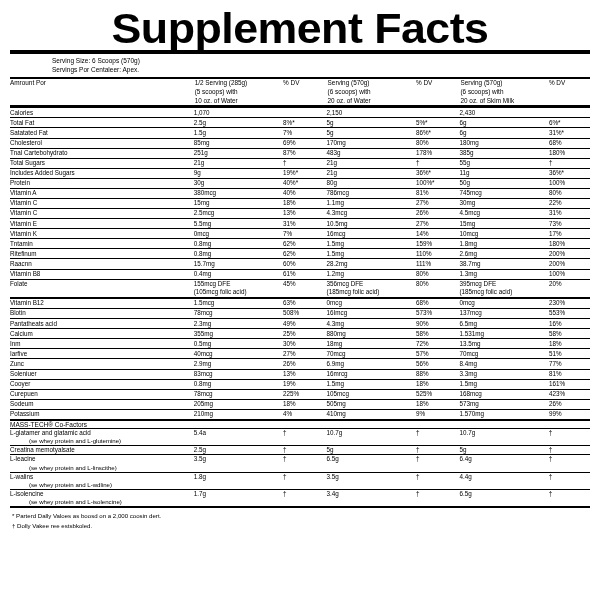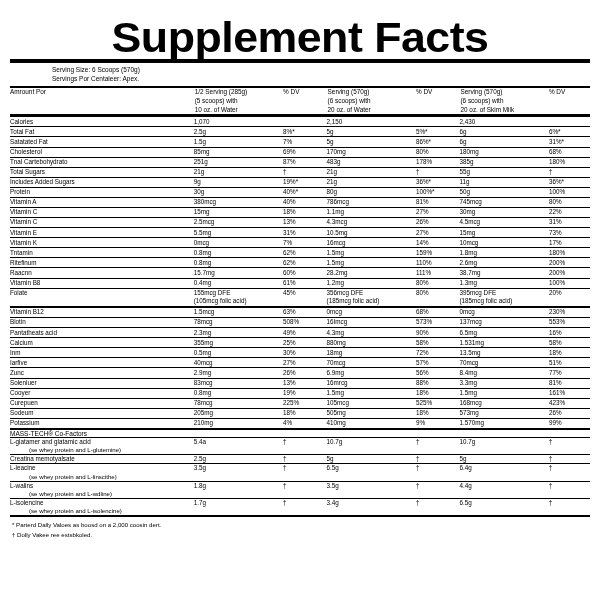--- a/index.html
+++ b/index.html
@@ -12,21 +12,21 @@
     height: 600px;
     font-family: "Liberation Sans", sans-serif;
     color: #000;
     overflow: hidden;
   }
   .panel {
     position: relative;
     width: 600px;
     height: 600px;
     box-sizing: border-box;
-    padding: 15px 10px 4px 10px;
+    padding: 6px 10px 4px 10px;
     background: #fff;
   }
   .title {
     font-size: 43px;
     font-weight: bold;
     letter-spacing: -0.5px;
     line-height: 0.95;
     text-align: center;
     margin: 2px 0 1px 0;
     font-family: "Liberation Sans", sans-serif;

